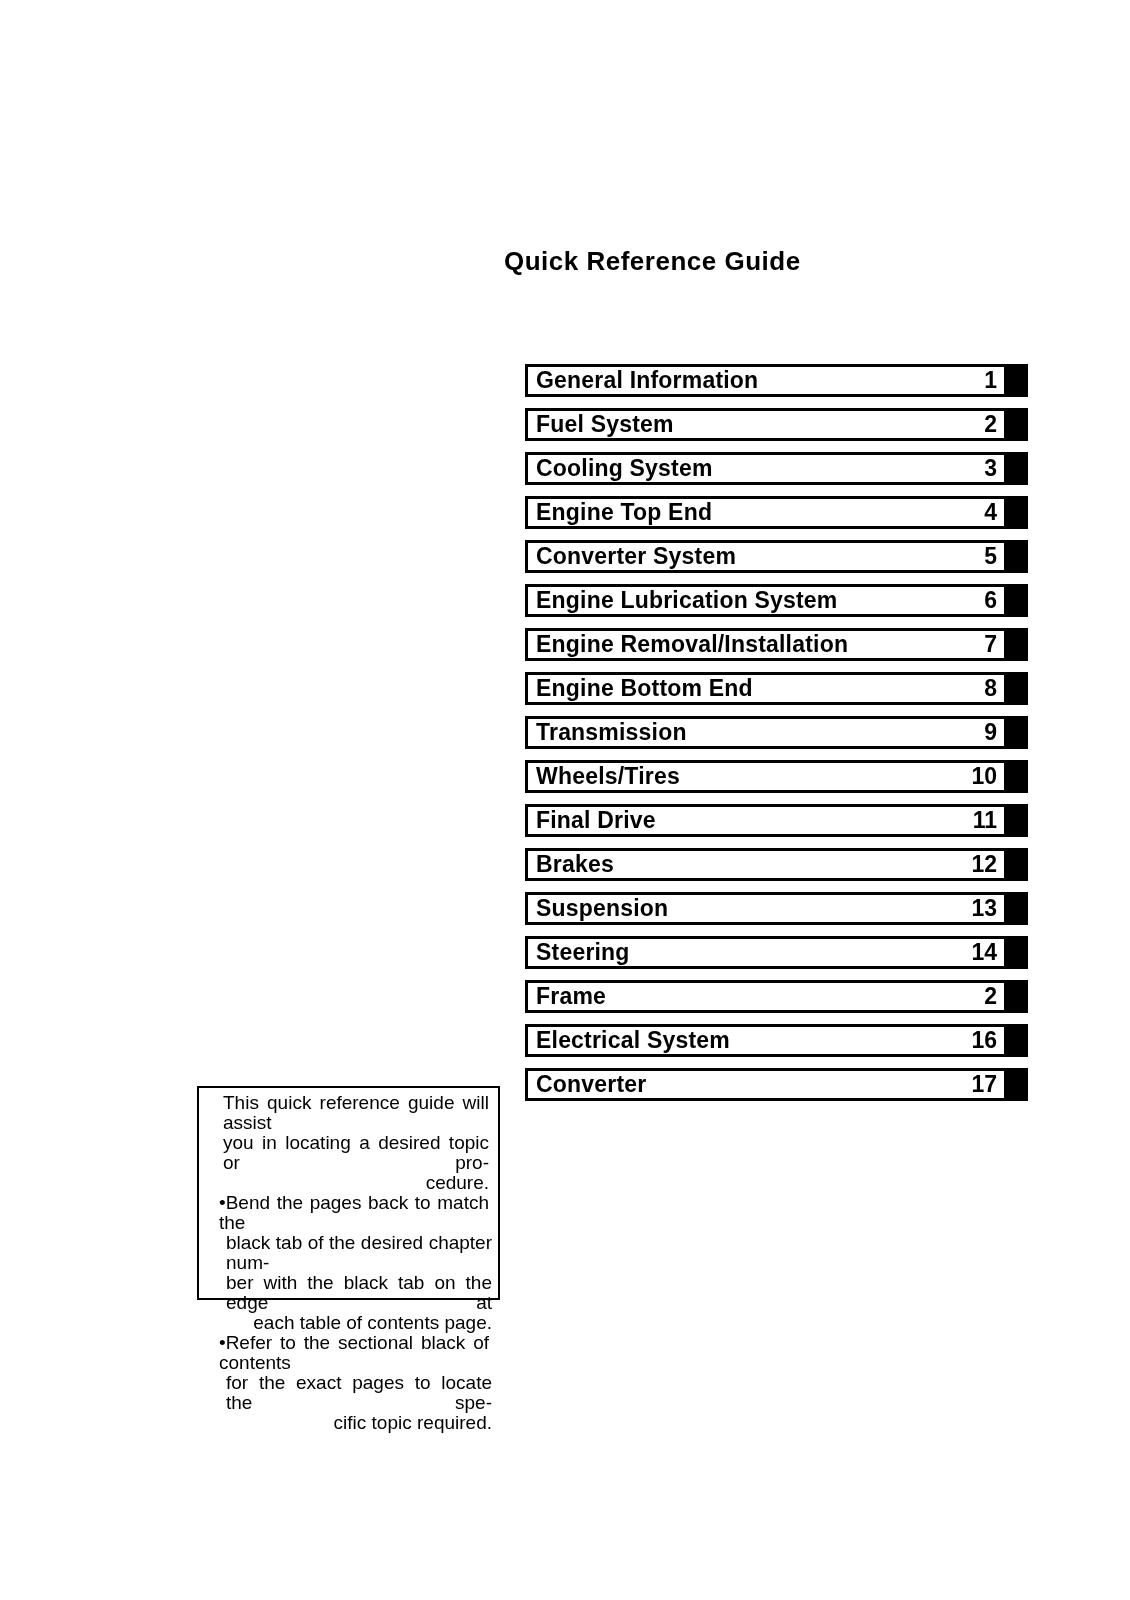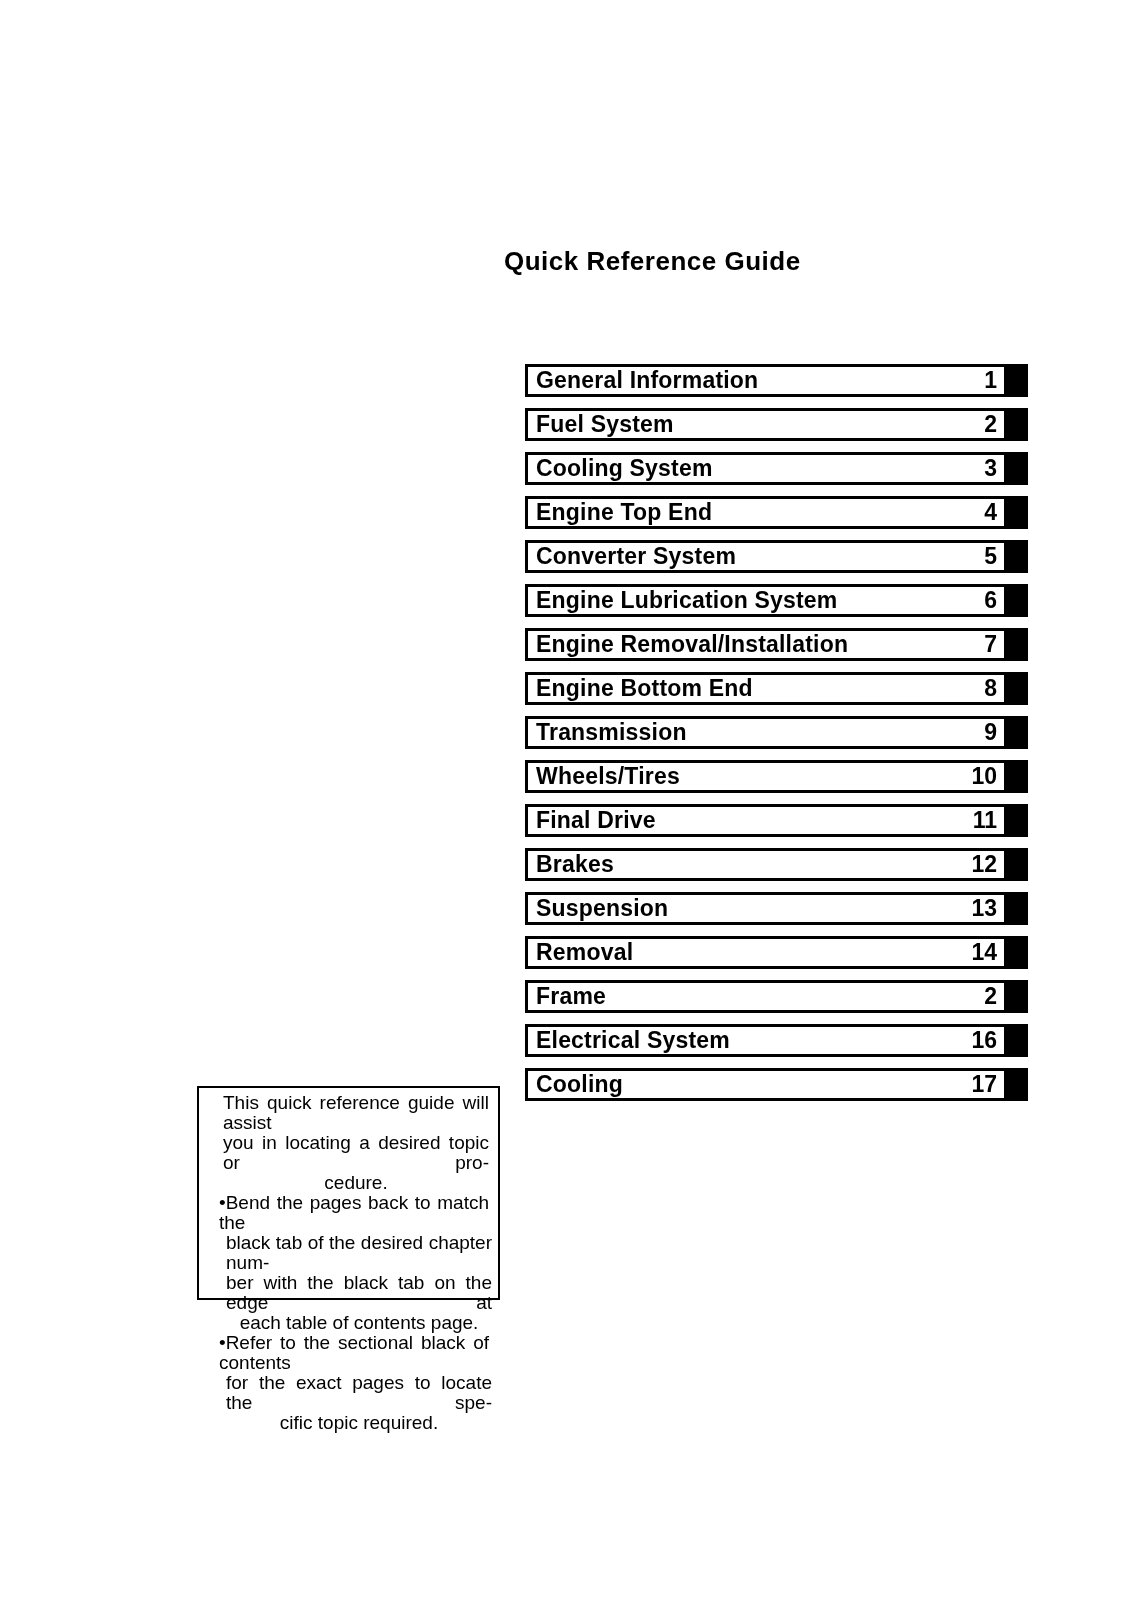--- a/index.html
+++ b/index.html
@@ -65,21 +65,21 @@
     top: 1086px;
     width: 303px;
     height: 214px;
     border: 2px solid #000;
     padding: 5px 9px 5px 24px;
     font-size: 19px;
     line-height: 20px;
     background: #fff;
   }
 
-  .note-line { text-align: center; }
+  .note-line { text-align: right; }
   .note-line.j { text-align: justify; text-align-last: justify; }
   .note-line.b { margin-left: -4px; }
   .note-line.i { margin-left: 3px; margin-right: -3px; }
 </style>
 </head>
 <body>
 
 <div class="page-title">Quick Reference Guide</div>
 
 <div class="chapter-list">
@@ -169,42 +169,42 @@
   </div>
   <div class="chapter-row">
     <div class="chapter-box">
       <span class="chapter-label">Suspension</span>
       <span class="chapter-number">13</span>
     </div>
     <div class="chapter-tab"></div>
   </div>
   <div class="chapter-row">
     <div class="chapter-box">
-      <span class="chapter-label">Removal</span>
+      <span class="chapter-label">Steering</span>
       <span class="chapter-number">14</span>
     </div>
     <div class="chapter-tab"></div>
   </div>
   <div class="chapter-row">
     <div class="chapter-box">
       <span class="chapter-label">Frame</span>
       <span class="chapter-number">2</span>
     </div>
     <div class="chapter-tab"></div>
   </div>
   <div class="chapter-row">
     <div class="chapter-box">
       <span class="chapter-label">Electrical System</span>
       <span class="chapter-number">16</span>
     </div>
     <div class="chapter-tab"></div>
   </div>
   <div class="chapter-row">
     <div class="chapter-box">
-      <span class="chapter-label">Cooling</span>
+      <span class="chapter-label">Converter</span>
       <span class="chapter-number">17</span>
     </div>
     <div class="chapter-tab"></div>
   </div>
 </div>
 
 <div class="note-box">
   <div class="note-line j">This quick reference guide will assist</div>
   <div class="note-line j">you in locating a desired topic or pro-</div>
   <div class="note-line">cedure.</div>

